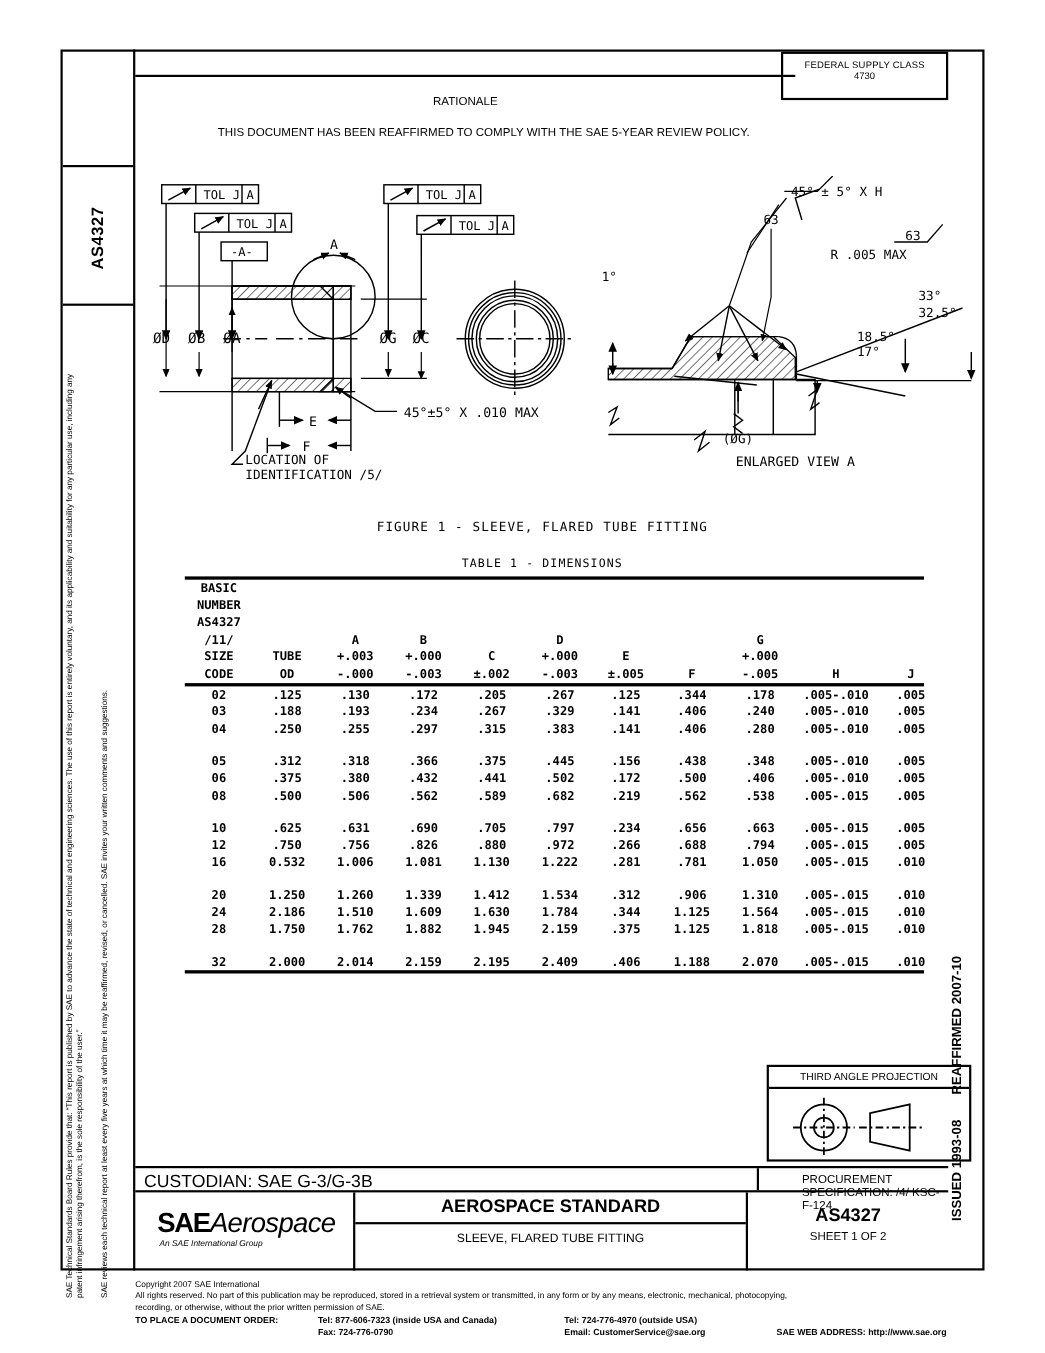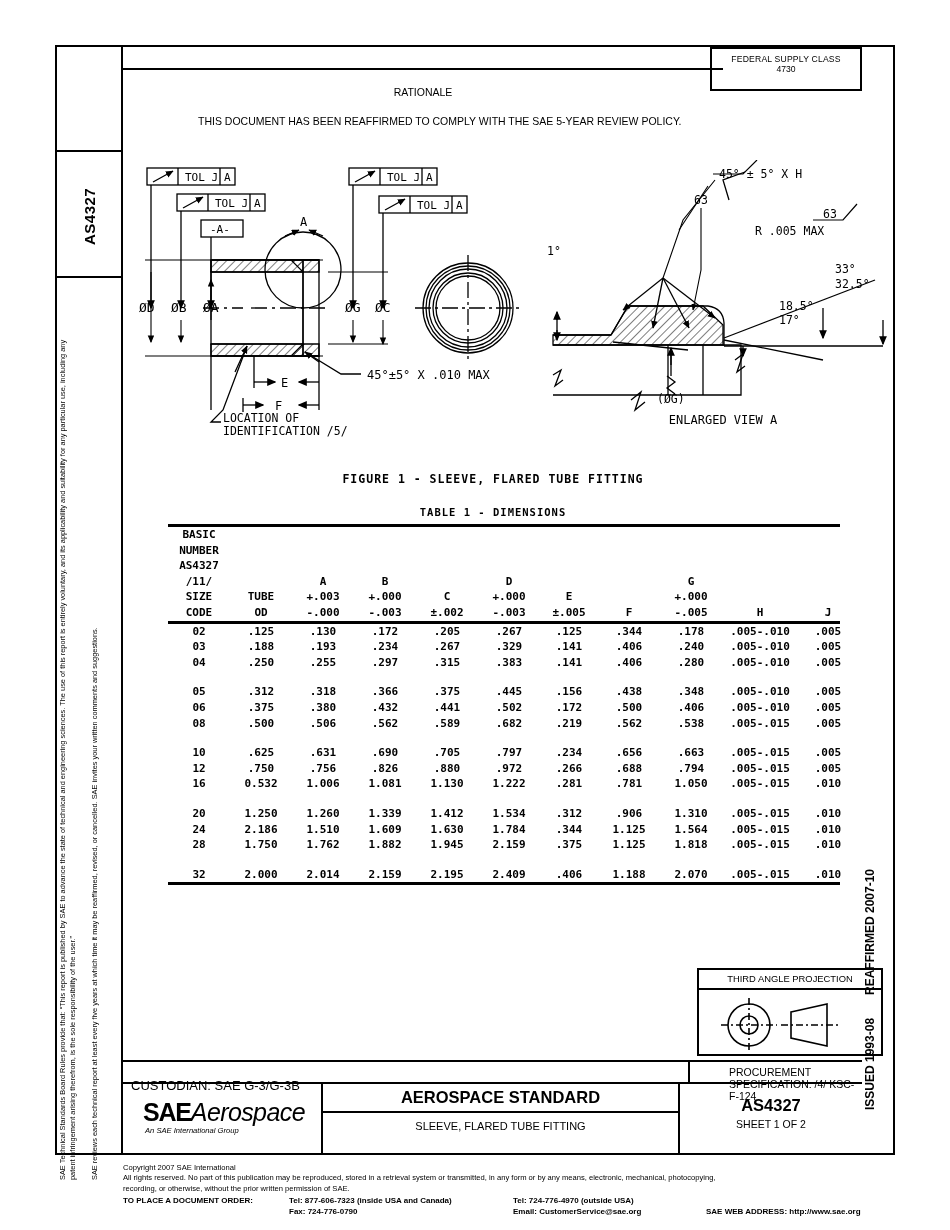--- a/index.html
+++ b/index.html
@@ -1,21 +1,21 @@
 <!DOCTYPE html>
 <html><head>
 <meta charset="utf-8">
 <style>
   html,body{margin:0;padding:0;background:#ffffff;}
   body{width:950px;height:1230px;position:relative;font-family:"Liberation Sans",sans-serif;color:#000;}
   .page{position:absolute;left:0;top:0;width:950px;height:1230px;}
 
   
   .abs{position:absolute;}
-  .mono{font-family:"DejaVu Sans Mono","Liberation Mono",monospace;font-weight:bold;}
+  .mono{font-family:"DejaVu Sans Mono","Liberation Mono",monospace;font-weight:normal;}
   .bx{box-sizing:border-box;}
 
   
   #outer-frame{left:55px;top:45px;width:840px;height:1110px;border:2px solid #000;box-sizing:border-box;}
   #left-margin-col{left:55px;top:45px;width:68px;height:1110px;border-right:2px solid #000;box-sizing:border-box;}
   #as-number-box{left:57px;top:150px;width:64px;height:128px;border-top:2px solid #000;border-bottom:2px solid #000;box-sizing:border-box;}
   #as-number-text{
     position:absolute;left:0;top:0;width:64px;height:128px;
     display:flex;align-items:center;justify-content:center;
     font-size:15px;font-weight:bold;letter-spacing:.5px;
@@ -73,21 +73,21 @@
   table.dim td.c10{width:60px;}
   tr.gap td{height:14px;line-height:14px;}
   .hdr-tbl td{font-size:11px;line-height:15.6px;}
 
   
   #tap-box{left:697px;top:968px;width:186px;height:88px;border:2px solid #000;box-sizing:border-box;}
   #tap-title{font-size:9.4px;text-align:center;border-bottom:2px solid #000;line-height:17px;height:18px;}
 
   
   #custodian-bar{left:123px;top:1060px;width:739px;height:24px;border-top:2px solid #000;border-bottom:2px solid #000;box-sizing:border-box;}
-  #custodian-text{position:absolute;left:8px;top:4px;font-size:13px;margin-top:12px;}
+  #custodian-text{position:absolute;left:8px;top:4px;font-size:16px;}
   #custodian-sep{position:absolute;left:565px;top:0px;width:0;height:20px;border-left:2px solid #000;}
   #procurement-text{position:absolute;left:590px;top:4px;font-size:10.5px;margin-left:16px;}
 
   
   #titleblock{left:123px;top:1084px;width:739px;height:71px;box-sizing:border-box;}
   #tb-logo{position:absolute;left:0;top:0;width:200px;height:71px;border-right:2px solid #000;box-sizing:border-box;}
   #tb-mid{position:absolute;left:200px;top:0;width:357px;height:71px;border-right:2px solid #000;box-sizing:border-box;}
   #tb-std{font-size:16.5px;font-weight:bold;text-align:center;line-height:26px;border-bottom:2px solid #000;height:27px;}
   #tb-sub{font-size:11px;text-align:center;line-height:26px;}
   #tb-right{position:absolute;left:557px;top:0;width:182px;height:71px;box-sizing:border-box;}

